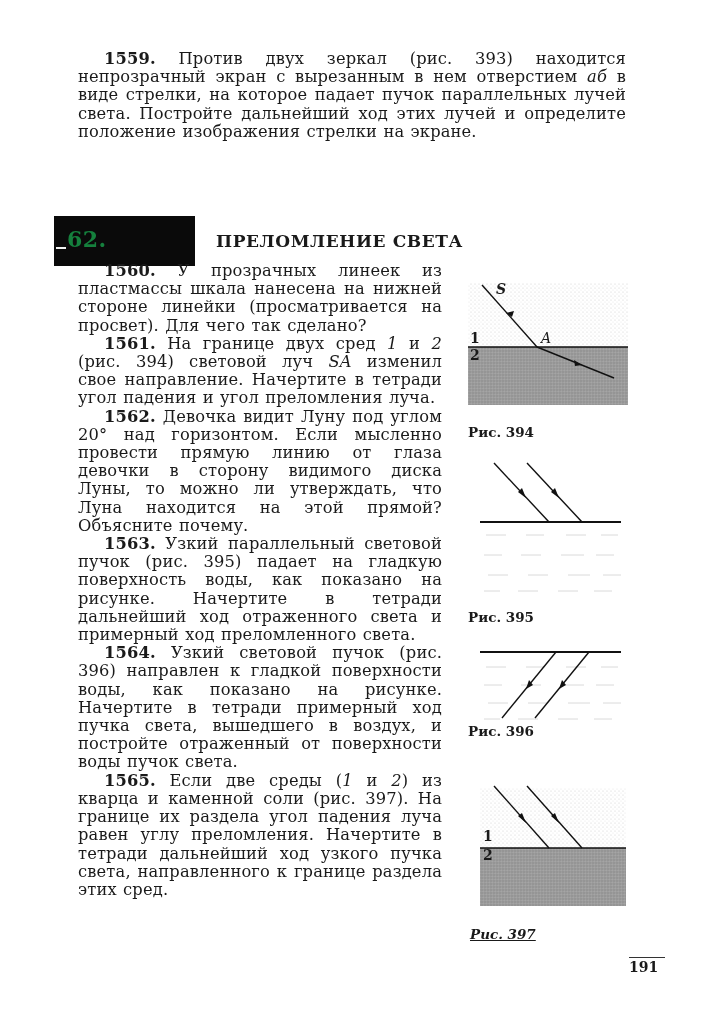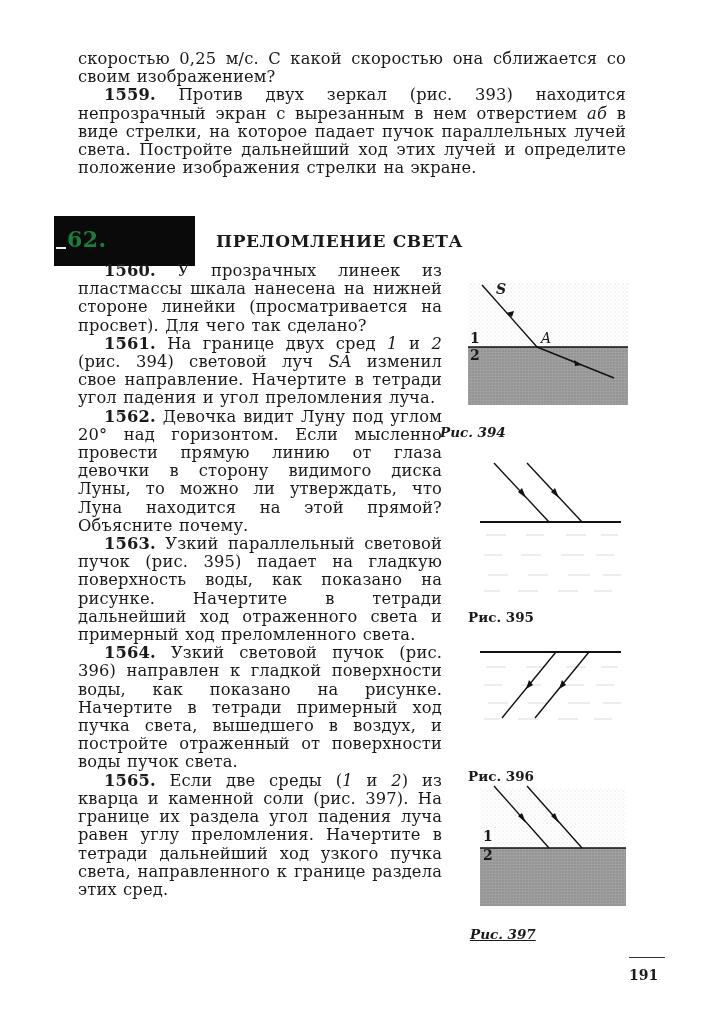--- a/index.html
+++ b/index.html
@@ -40,28 +40,27 @@
   }
   .fig { position: absolute; }
   .fig svg { display: block; }
   .caption {
     position: absolute; font-size: 13.5px; font-weight: bold;
     font-family: "DejaVu Serif", "Liberation Serif", serif;
   }
   .caption.it { font-style: italic; text-decoration: underline; }
   .page-num {
     position: absolute; left: 629px; top: 957px; font-size: 14px; font-weight: bold;
-    border-top: 1px solid #333; padding-top: 9px; width: 36px;
+    border-top: 1px solid #333; padding-top: 1px; width: 36px;
   }
 </style>
 </head>
 <body>
 
 <div class="txt top-block">
-  <p>скоростью 0,25 м/с. С какой скоростью она сближается со своим изображением?</p>
   <p class="ind"><b>1559.</b><span> Против двух зеркал (рис. 393) находится непрозрачный экран с вырезанным в нем отверстием </span><i>аб</i><span> в виде стрелки, на которое падает пучок параллельных лучей света. Постройте дальнейший ход этих лучей и определите положение изображения стрелки на экране.</span></p>
 </div>
 
 <div class="sec-box"></div>
 <div class="sec-num">62.</div>
 <div class="sec-title">ПРЕЛОМЛЕНИЕ СВЕТА</div>
 
 <div class="txt left-col">
   <p class="ind"><b>1560.</b><span> У прозрачных линеек из пластмассы шкала нанесена на нижней стороне линейки (просматривается на просвет). Для чего так сделано?</span></p>
   <p class="ind"><b>1561.</b><span> На границе двух сред </span><i>1</i><span> и </span><i>2</i><span> (рис. 394) световой луч </span><i>SA</i><span> изменил свое направление. Начертите в тетради угол падения и угол преломления луча.</span></p>
@@ -91,21 +90,21 @@
     <line x1="16" y1="10" x2="71" y2="72" stroke="#111" stroke-width="1.4"></line>
     <polygon points="46,42 40,38 48,36" fill="#111"></polygon>
     <line x1="71" y1="72" x2="148" y2="103" stroke="#111" stroke-width="1.4"></line>
     <polygon points="116,90 108,85 109,91" fill="#111"></polygon>
   </svg>
   <div style="position:absolute; left:30px; top:6px; font-style:italic; font-weight:bold; font-size:14px;">S</div>
   <div style="position:absolute; left:75px; top:55px; font-style:italic; font-size:14px;">A</div>
   <div style="position:absolute; left:4px; top:55px; font-weight:bold; font-size:14px;">1</div>
   <div style="position:absolute; left:4px; top:72px; font-weight:bold; font-size:14px;">2</div>
 </div>
-<div class="caption" style="left:440px; top:424px;font-style:italic;">Рис. 394</div>
+<div class="caption" style="left:468px; top:424px;">Рис. 394</div>
 
 <div class="fig" style="left:466px; top:455px;">
   <svg width="200" height="140" viewBox="0 0 200 140">
     <line x1="14" y1="67" x2="155" y2="67" stroke="#111" stroke-width="2"></line>
     <line x1="28" y1="8" x2="83" y2="67" stroke="#111" stroke-width="1.4"></line>
     <polygon points="60,43 52,37 56,33" fill="#111"></polygon>
     <line x1="61" y1="8" x2="116" y2="67" stroke="#111" stroke-width="1.4"></line>
     <polygon points="93,43 85,37 89,33" fill="#111"></polygon>
     <g stroke="#d0d0d0" stroke-width="0.8">
       <line x1="20" y1="80" x2="40" y2="80"></line>
@@ -149,21 +148,21 @@
         <line x1="92" y1="74" x2="112" y2="74"></line>
         <line x1="128" y1="74" x2="146" y2="74"></line>
     </g>
     <line x1="14" y1="7" x2="155" y2="7" stroke="#111" stroke-width="2"></line>
     <line x1="36" y1="73" x2="90" y2="7" stroke="#111" stroke-width="1.4"></line>
     <polygon points="60,44 63,35 67,40" fill="#111"></polygon>
     <line x1="69" y1="73" x2="123" y2="7" stroke="#111" stroke-width="1.4"></line>
     <polygon points="93,44 96,35 100,40" fill="#111"></polygon>
   </svg>
 </div>
-<div class="caption" style="left:468px; top:768px;">Рис. 396</div>
+<div class="caption" style="left:468px; top:723px;">Рис. 396</div>
 
 <div class="fig" style="left:466px; top:778px;">
   <svg width="200" height="130" viewBox="0 0 200 130">
     <defs>
       <pattern id="dots2" width="4" height="4" patternUnits="userSpaceOnUse">
         <rect width="4" height="4" fill="#ffffff"></rect>
         <circle cx="1" cy="1" r="0.6" fill="#cfcfcf"></circle>
         <circle cx="3" cy="3" r="0.5" fill="#e0e0e0"></circle>
       </pattern>
       <pattern id="dense2" width="3" height="3" patternUnits="userSpaceOnUse">

